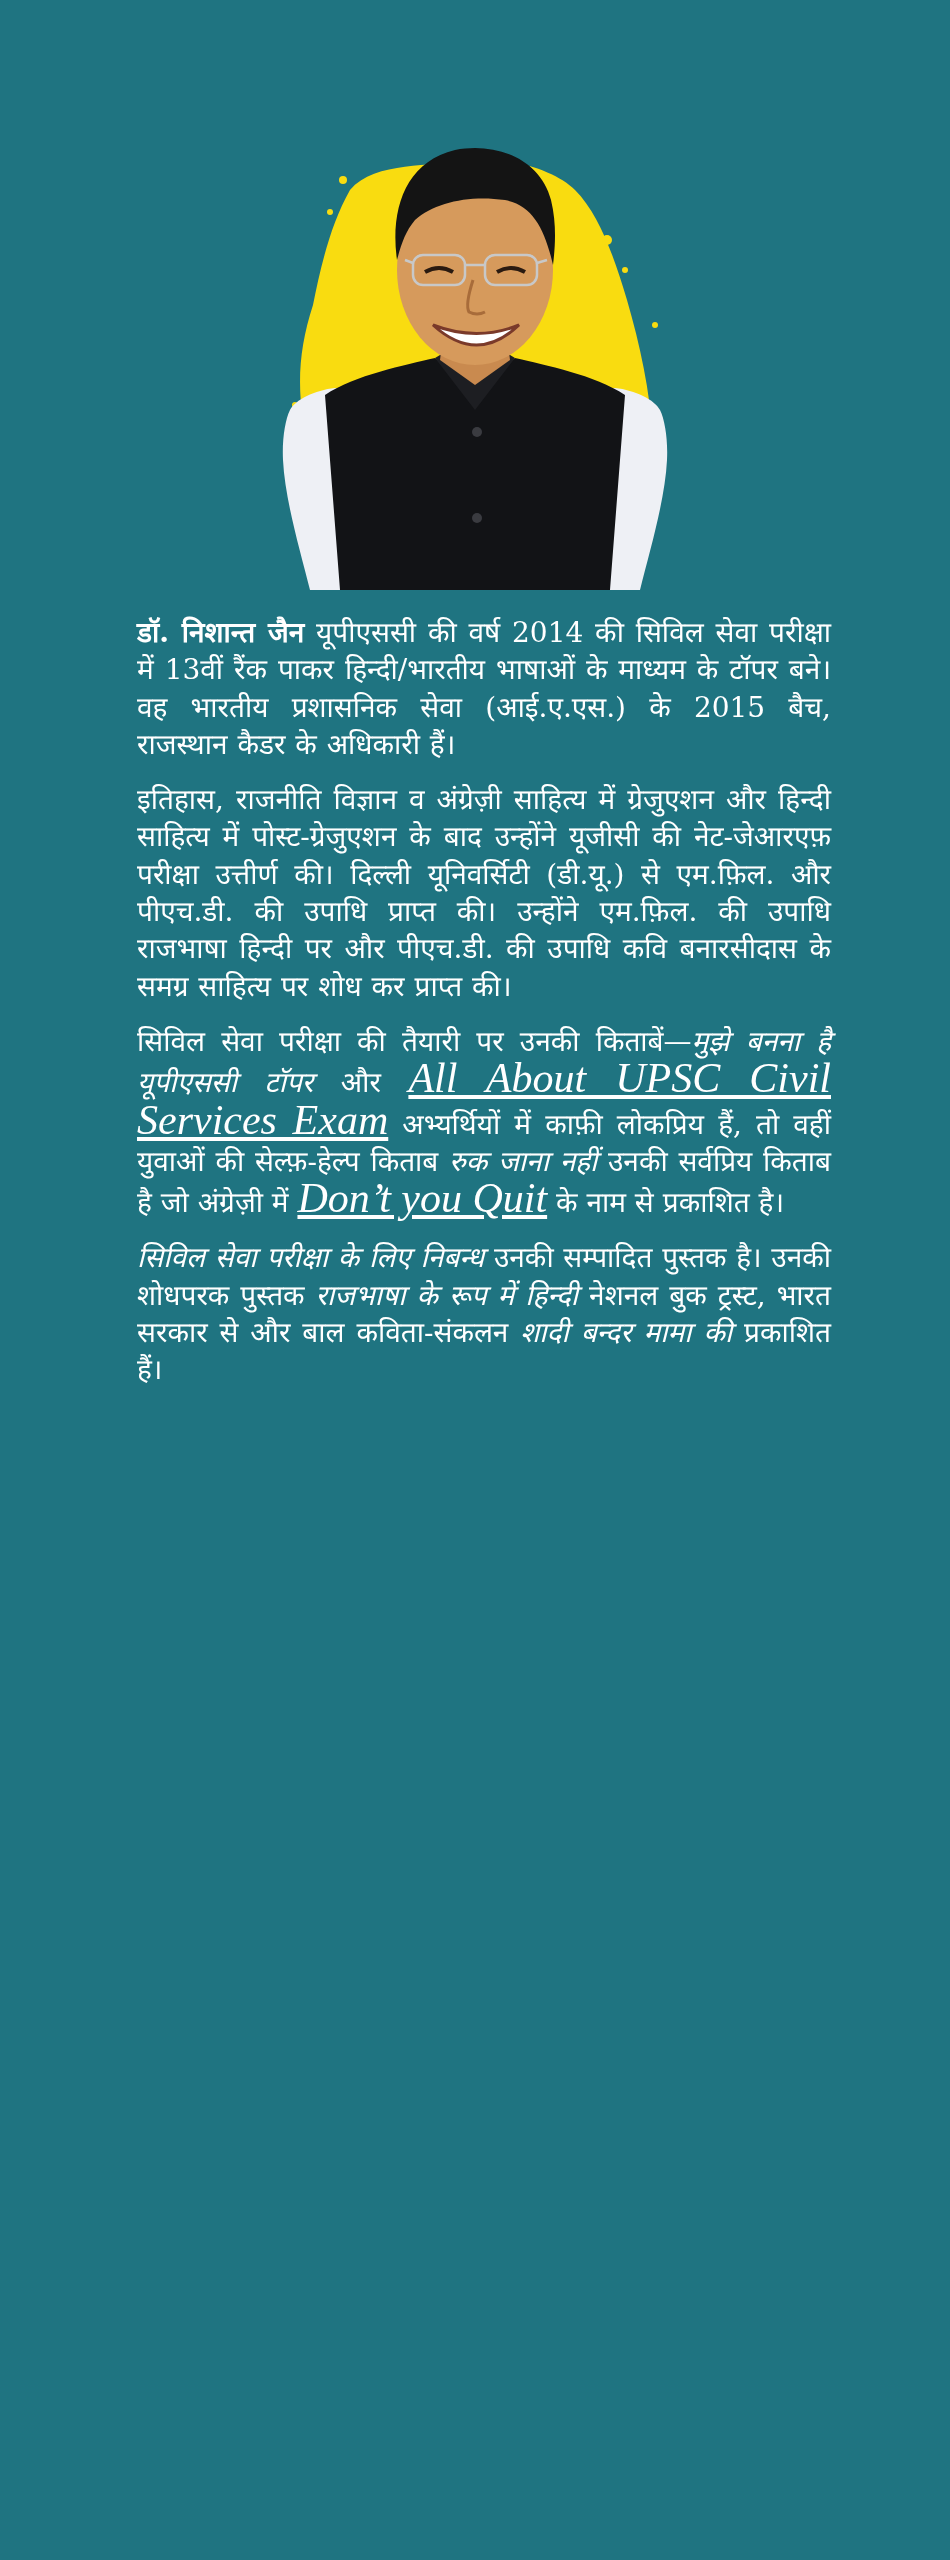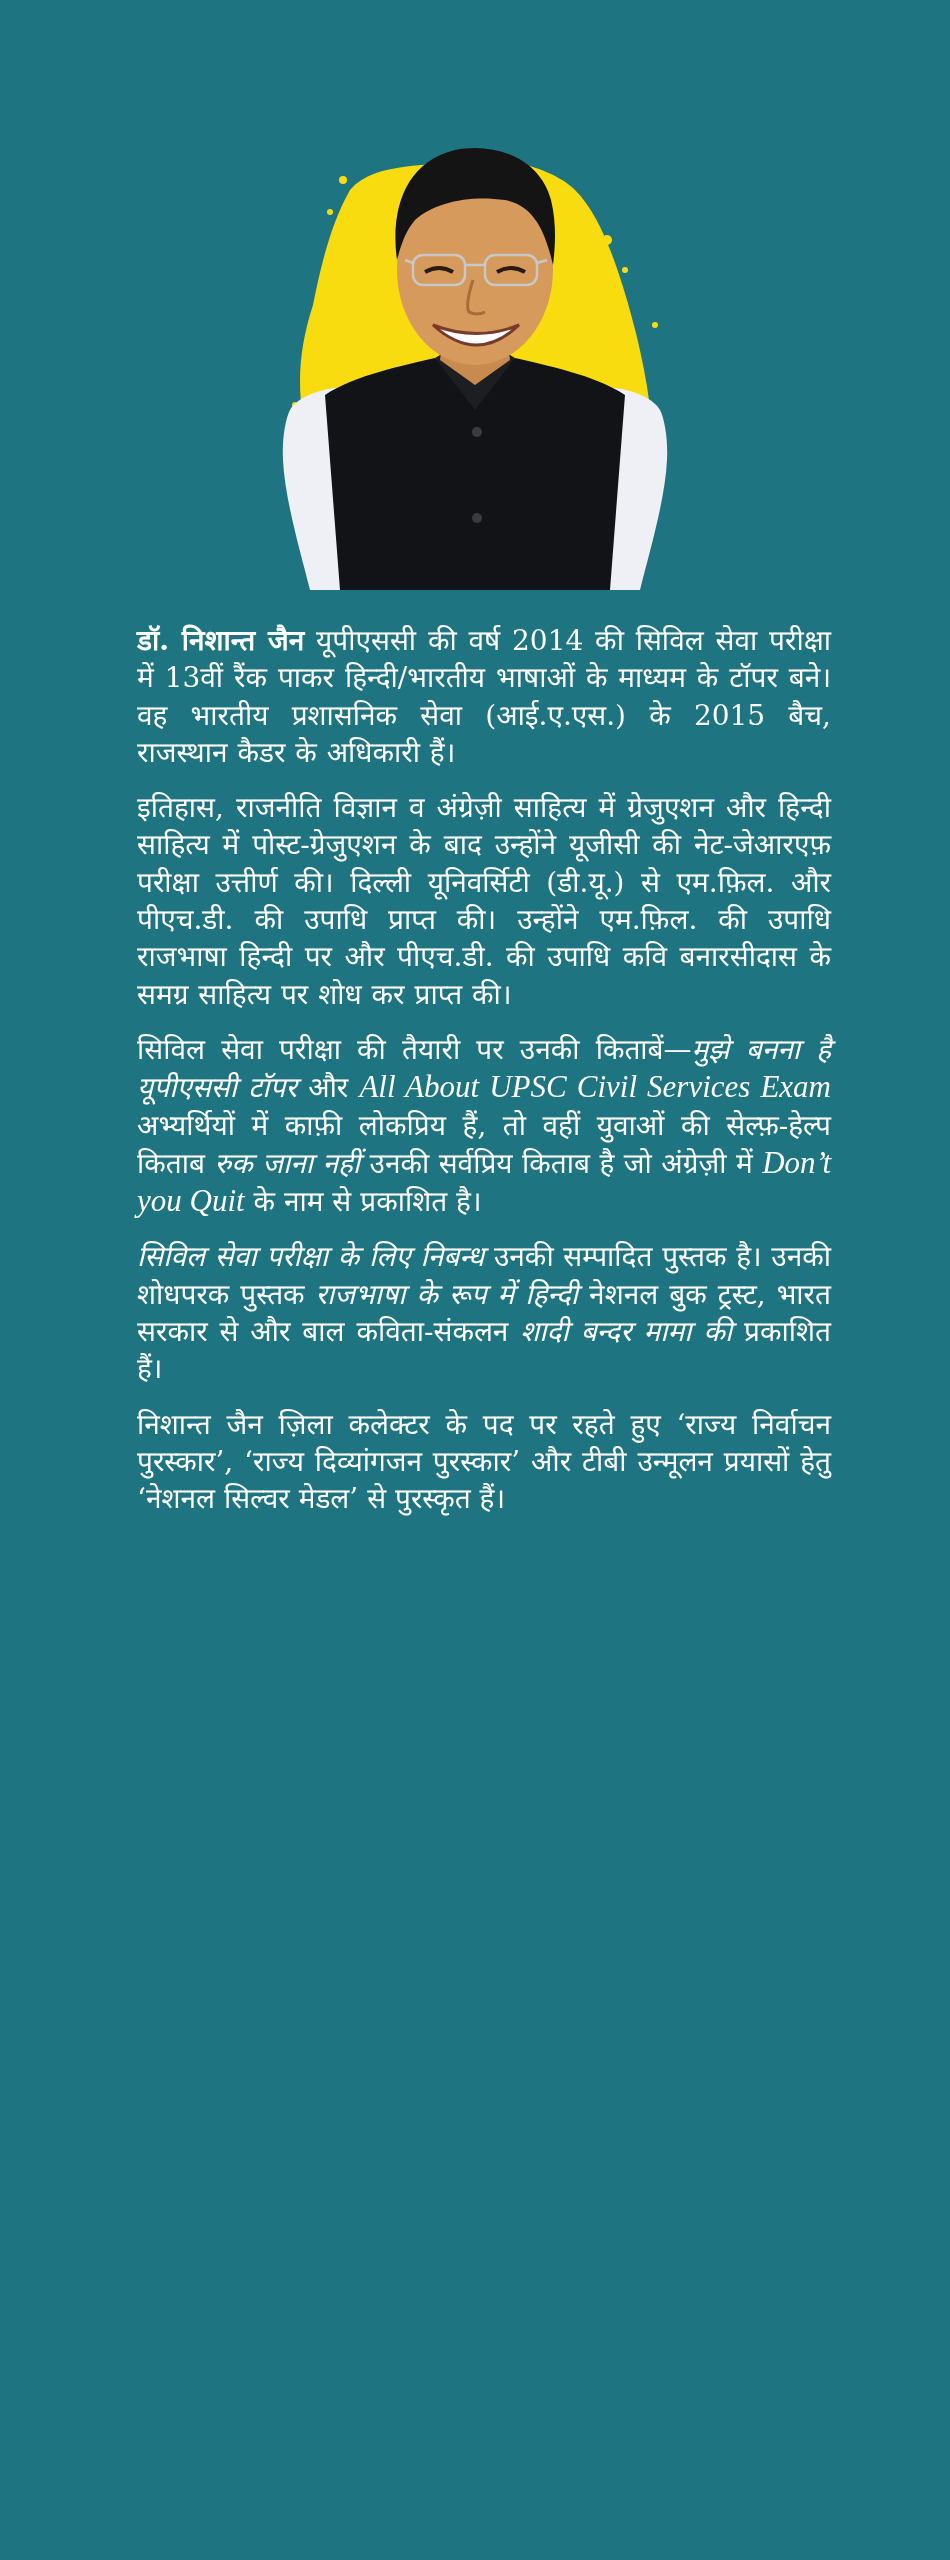--- a/index.html
+++ b/index.html
@@ -27,41 +27,42 @@
       height: 100%;
       display: block;
     }
     .bio {
       position: absolute;
       left: 137px;
       top: 606px;
       width: 694px;
     }
     .bio p {
-      margin: 16px 0 18px 0;
+      margin: 8px 0 18px 0;
       font-size: 28px;
       line-height: 37.3px;
       text-align: justify;
       text-align-last: left;
       letter-spacing: 0;
       word-spacing: 1px;
     }
     .bio p.tight {
       word-spacing: 0;
     }
     .name {
       font-weight: bold;
     }
     .em {
       font-style: italic;
     }
     .en {
       font-family: "Liberation Serif", "DejaVu Serif", serif;
       font-style: italic;
-      font-size: 31px;
+      font-size: 42px;
+      text-decoration: underline;
     }
   </style>
 </head>
 <body>
 
 <div class="portrait">
   <svg viewBox="0 0 440 470" xmlns="http://www.w3.org/2000/svg">
 
     <path d="M95 70 C120 40 180 48 205 40 C250 34 300 50 320 70 C345 95 360 140 372 180 C385 225 395 270 398 320 C400 350 395 372 390 390 L80 390 C70 360 55 330 48 300 C42 260 45 225 58 185 C65 150 75 105 95 70 Z" fill="#f9dc10"></path>
     <circle cx="88" cy="60" r="4" fill="#f9dc10"></circle>
@@ -106,15 +107,14 @@
 <div class="bio">
   <p><span class="name">डॉ. निशान्त जैन</span><span> यूपीएससी की वर्ष 2014 की सिविल सेवा परीक्षा में 13वीं रैंक पाकर हिन्दी/भारतीय भाषाओं के माध्यम के टॉपर बने। वह भारतीय प्रशासनिक सेवा (आई.ए.एस.) के 2015 बैच, राजस्थान कैडर के अधिकारी हैं।</span></p>
 
   <p><span>इतिहास, राजनीति विज्ञान व अंग्रेज़ी साहित्य में ग्रेजुएशन और हिन्दी साहित्य में पोस्ट-ग्रेजुएशन के बाद उन्होंने यूजीसी की नेट-जेआरएफ़ परीक्षा उत्तीर्ण की। दिल्ली यूनिवर्सिटी (डी.यू.) से एम.फ़िल. और पीएच.डी. की उपाधि प्राप्त की। उन्होंने एम.फ़िल. की उपाधि राजभाषा हिन्दी पर और पीएच.डी. की उपाधि कवि बनारसीदास के समग्र साहित्य पर शोध कर प्राप्त की।</span></p>
 
 
   <p class="tight"><span>सिविल सेवा परीक्षा की तैयारी पर उनकी किताबें—</span><span class="em">मुझे बनना है यूपीएससी टॉपर</span><span> और </span><span class="en">All About UPSC Civil Services Exam</span><span> अभ्यर्थियों में काफ़ी लोकप्रिय हैं, तो वहीं युवाओं की सेल्फ़-हेल्प किताब </span><span class="em">रुक जाना नहीं</span><span> उनकी सर्वप्रिय किताब है जो अंग्रेज़ी में </span><span class="en">Don’t you Quit</span><span> के नाम से प्रकाशित है।</span></p>
 
   <p class="tight"><span class="em">सिविल सेवा परीक्षा के लिए निबन्ध</span><span> उनकी सम्पादित पुस्तक है। उनकी शोधपरक पुस्तक </span><span class="em">राजभाषा के रूप में हिन्दी</span><span> नेशनल बुक ट्रस्ट, भारत सरकार से और बाल कविता-संकलन </span><span class="em">शादी बन्दर मामा की</span><span> प्रकाशित हैं।</span></p>
 
-  <p class="tight"><span>निशान्त जैन ज़िला कलेक्टर के पद पर रहते हुए ‘राज्य निर्वाचन पुरस्कार’, ‘राज्य दिव्यांगजन पुरस्कार’ और टीबी उन्मूलन प्रयासों हेतु ‘नेशनल सिल्वर मेडल’ से पुरस्कृत हैं।</span></p>
 
 </div>
 
 </body></html>

